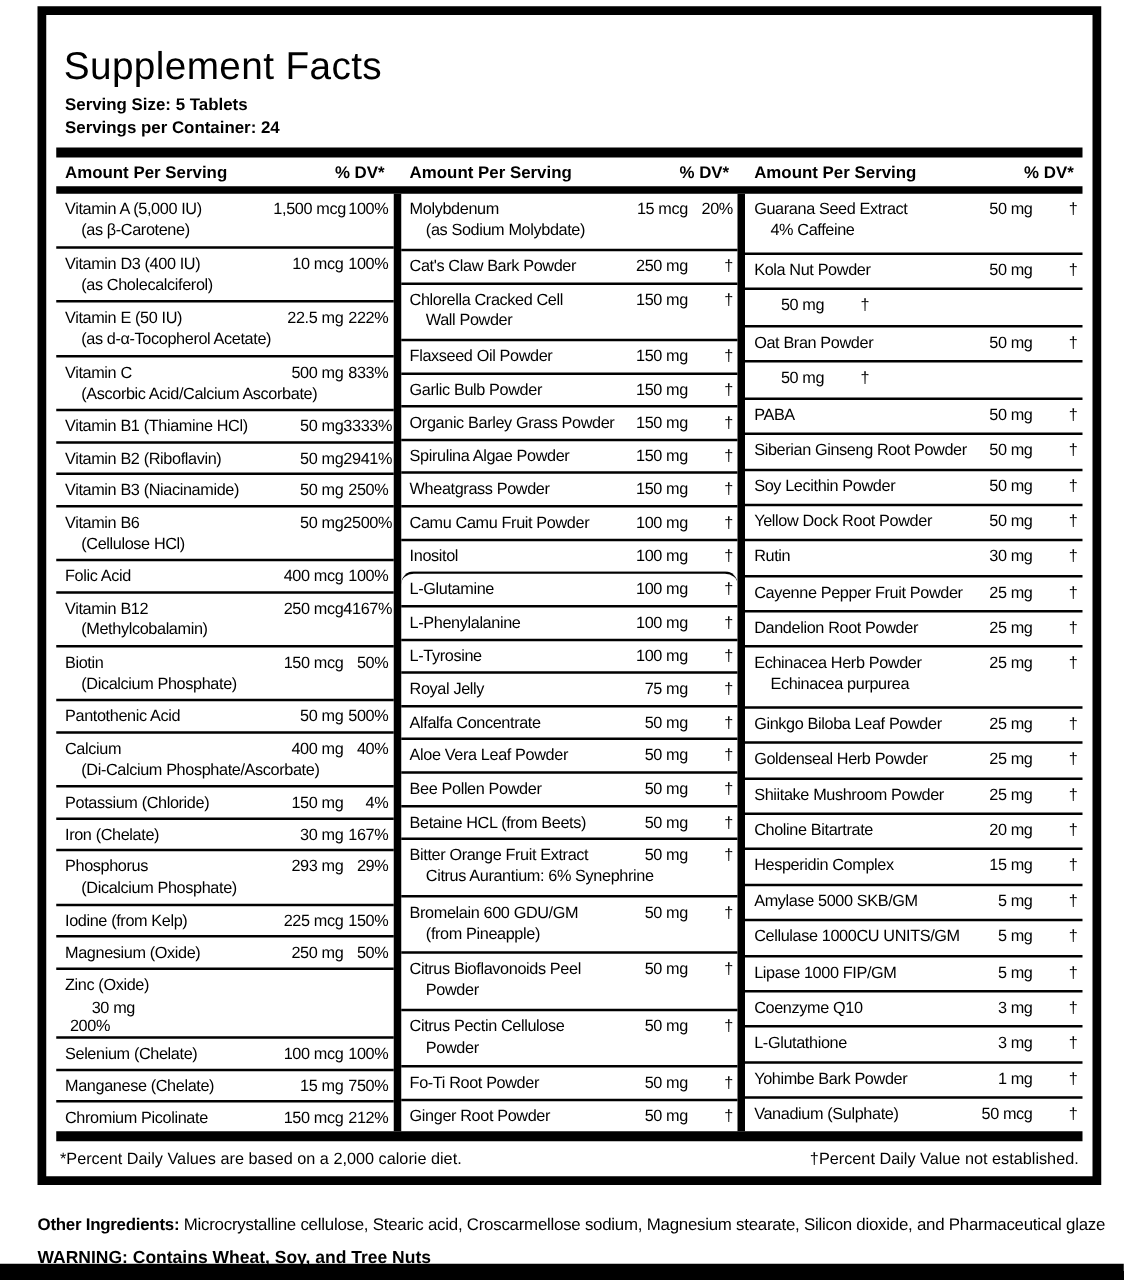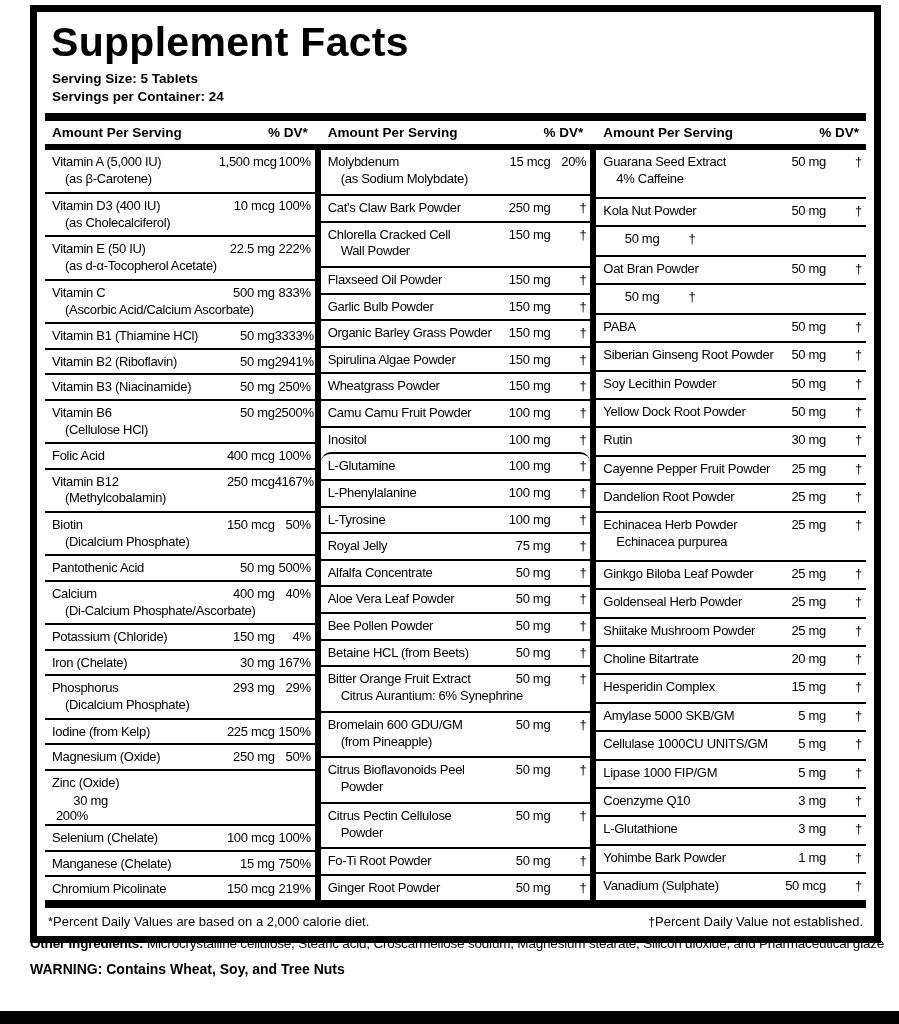--- a/index.html
+++ b/index.html
@@ -6,22 +6,23 @@
   body{
     width:899px;height:1024px;position:relative;overflow:hidden;
     background:#fff;color:#000;
     font-family:"Liberation Sans", sans-serif;
   }
   .label{
     position:absolute;left:30px;top:5px;width:851px;box-sizing:border-box;
     border:7px solid #000;background:#fff;padding:0 8px;
   }
   .title{
-    font-size:41px;font-weight:bold;letter-spacing:.3px;
+    font-size:31px;font-weight:normal;letter-spacing:.3px;
     padding:7px 6px 4px 6px;
+    margin-top:16px;
   }
   .serving{font-size:13.5px;font-weight:bold;line-height:1.35;padding:0 7px;}
   .bar{height:8px;background:#000;margin-top:7px;}
   .bar.mid{height:6px;margin-top:0;}
   .hdr-row{display:flex;}
   .hdr-cell{
     flex:1;display:flex;justify-content:space-between;align-items:center;
     font-weight:bold;font-size:13.5px;padding:4px 7px;
   }
   .hdr-cell + .hdr-cell{margin-left:6px;}
@@ -35,21 +36,21 @@
   .row + .row{border-top:2px solid #000;}
   .name{flex:1;font-size:13px;line-height:1.3;min-width:0;}
   .name div{white-space:nowrap;}
   .name .sub{padding-left:13px;}
   .amt{width:56px;text-align:right;font-size:13px;white-space:nowrap;}
   .dv{width:36px;text-align:right;font-size:13px;white-space:nowrap;}
   .foot{
     display:flex;justify-content:space-between;
     font-size:13px;padding:6px 3px 7px 3px;text-align:right;
   }
-  .below{position:absolute;left:30px;top:936px;width:860px;}
+  .below{position:absolute;left:30px;top:972px;width:860px;}
   .oi{font-size:13.5px;white-space:nowrap;letter-spacing:-0.2px;}
   .oi b{font-weight:bold;}
   .warn{font-size:14px;font-weight:bold;margin-top:10px;}
   .bottom-bar{position:absolute;left:0;bottom:0;width:899px;height:13px;background:#000;}
 </style>
 </head>
 <body>
 
 <div class="label">
   <div class="title">Supplement Facts</div>
@@ -231,21 +232,21 @@
             <div>Manganese (Chelate)</div>
           </div>
           <div class="amt">15 mg</div>
           <div class="dv">750%</div>
         </div>
         <div class="row" style="flex-grow: 1;">
           <div class="name">
             <div>Chromium Picolinate</div>
           </div>
           <div class="amt">150 mcg</div>
-          <div class="dv">219%</div>
+          <div class="dv">212%</div>
         </div>
       </div>
     <div class="col">
         <div class="row" style="flex-grow: 1.7;">
           <div class="name">
             <div>Molybdenum</div>
             <div class="sub">(as Sodium Molybdate)</div>
           </div>
           <div class="amt">15 mcg</div>
           <div class="dv">20%</div>

